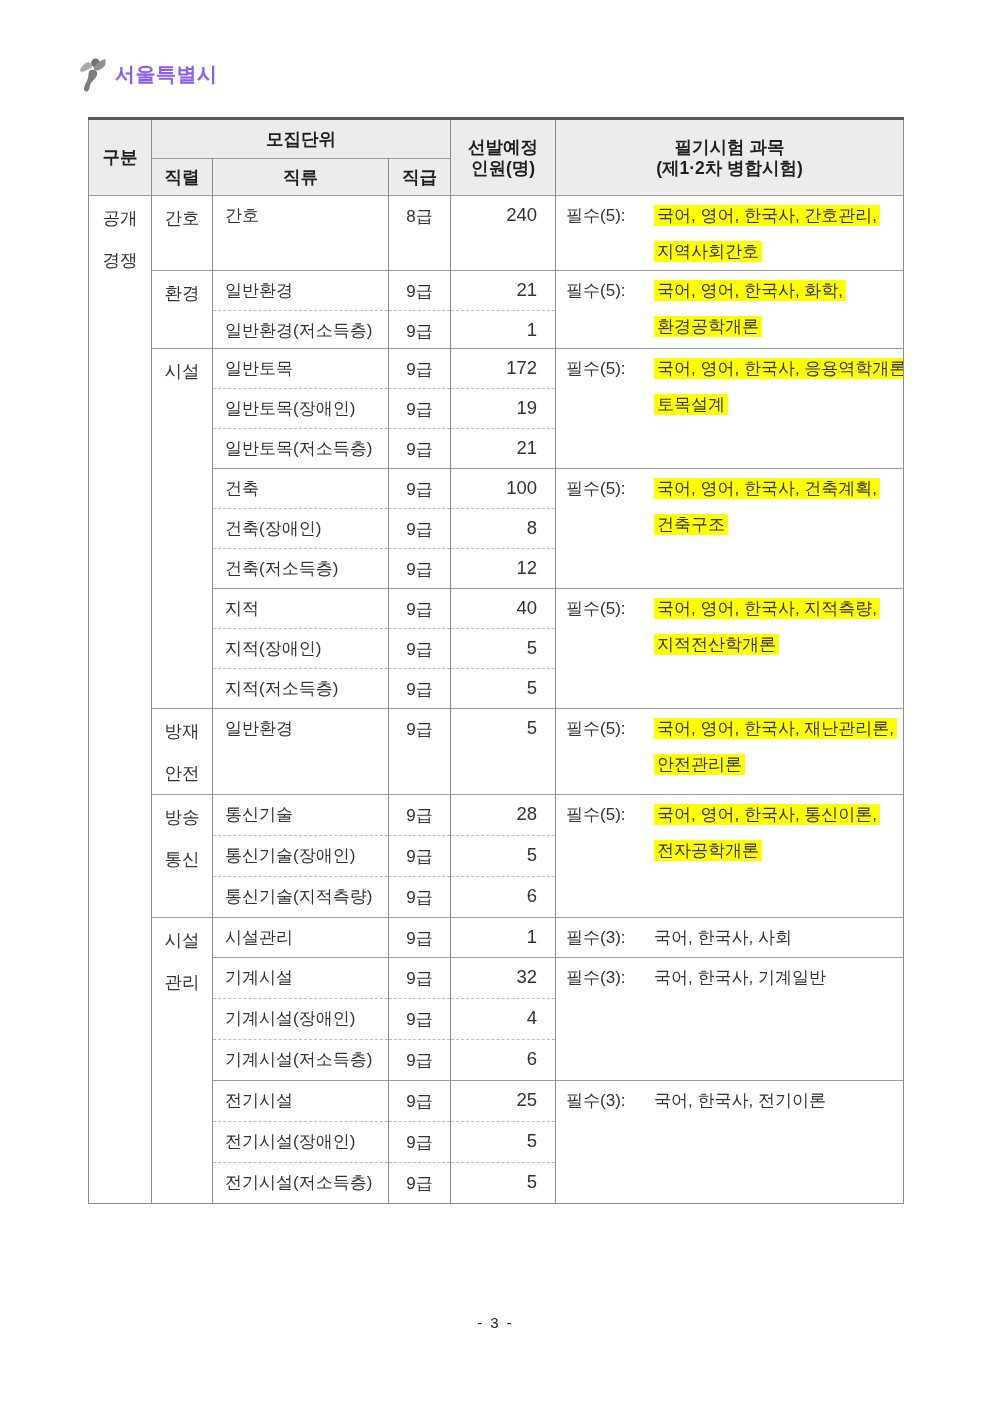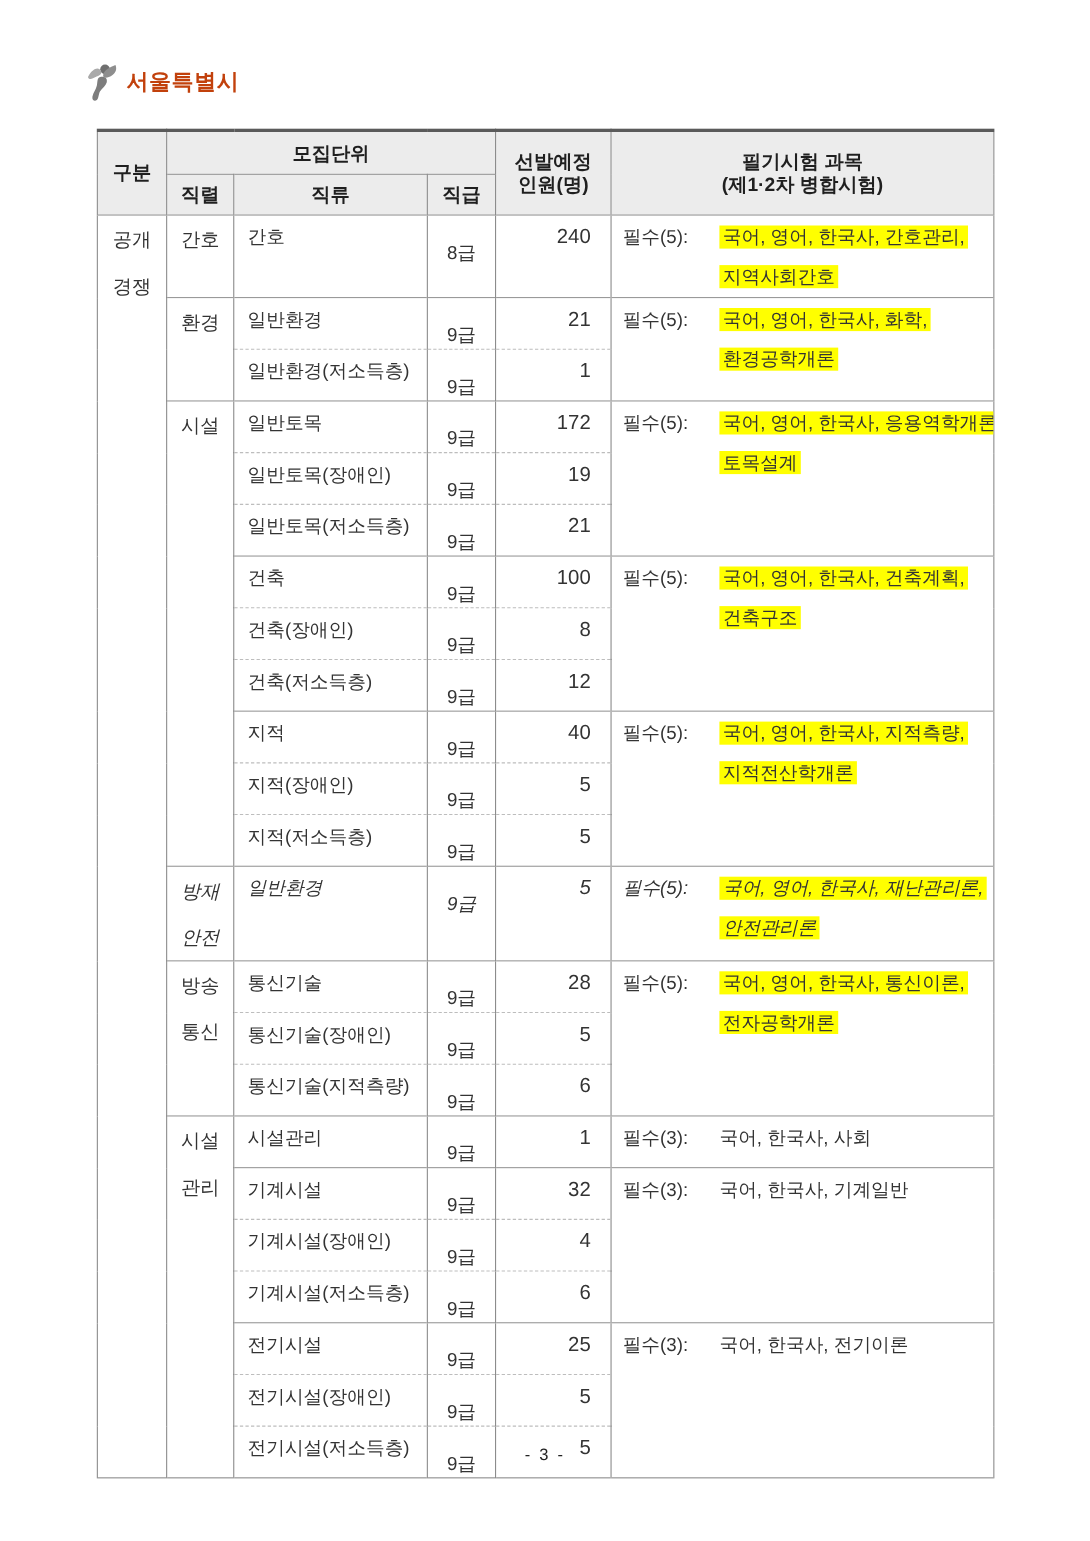--- a/index.html
+++ b/index.html
@@ -8,21 +8,21 @@
     width: 991px; height: 1401px;
     background: #ffffff;
     font-family: "Liberation Sans", "DejaVu Sans", sans-serif;
     color: #2e2e2e;
     position: relative;
     overflow: hidden;
   }
 
   
   .logo { position: absolute; left: 78px; top: 56px; display: flex; align-items: center; gap: 7px; }
-  .logo-text { font-size: 20px; font-weight: bold; color: #c2410c; letter-spacing: 0.5px; }
+  .logo-text { font-size: 20px; font-weight: bold; color: #8b5cf6; letter-spacing: 0.5px; }
 
   
   .doc-table {
     position: absolute; left: 88px; top: 117px;
     width: 815px;
     border-collapse: collapse;
     table-layout: fixed;
     font-size: 17px;
     color: #333333;
   }
@@ -46,32 +46,32 @@
     margin-top: 11px;
   }
   tr.h-top { height: 40px; }
   tr.h-bot { height: 37px; }
 
   
   tr.r  { height: 40px; }
   tr.r38 { height: 38px; }
   tr.r41 { height: 41px; }
   tr.tall1 { height: 73px; }
-  tr.tall2 { height: 77px; font-style: italic; }
+  tr.tall2 { height: 77px; }
   tr.cont td { border-top: 1px dashed #bdbdbd; }
 
   td.gubun-col, td.series-col {
     text-align: center;
     line-height: 42px;
     padding-top: 1px;
     font-size: 17.5px;
     margin-top: 12px;
   }
   td.jikryu-col { text-align: left; padding: 7px 4px 0 12px; line-height: 25px; }
-  td.grade-col  { text-align: center; padding-top: 21px; line-height: 25px; }
+  td.grade-col  { text-align: center; padding-top: 8px; line-height: 25px; }
   td.count-col  { text-align: right; padding: 6px 18px 0 16px; font-size: 18.5px; line-height: 26px; }
   td.exam-col   { padding: 2px 4px 0 10px; }
 
   .exam { display: flex; line-height: 36px; gap: 24px; }
   .exam-prefix { flex: 0 0 64px; white-space: nowrap; }
   .exam-lines { flex: 1; }
   .exam-line { white-space: nowrap; }
   .exam-line span:empty { display: none; }
   .hl { background: #ffff00; padding: 1px 3px; margin-top: 28px; }
 

